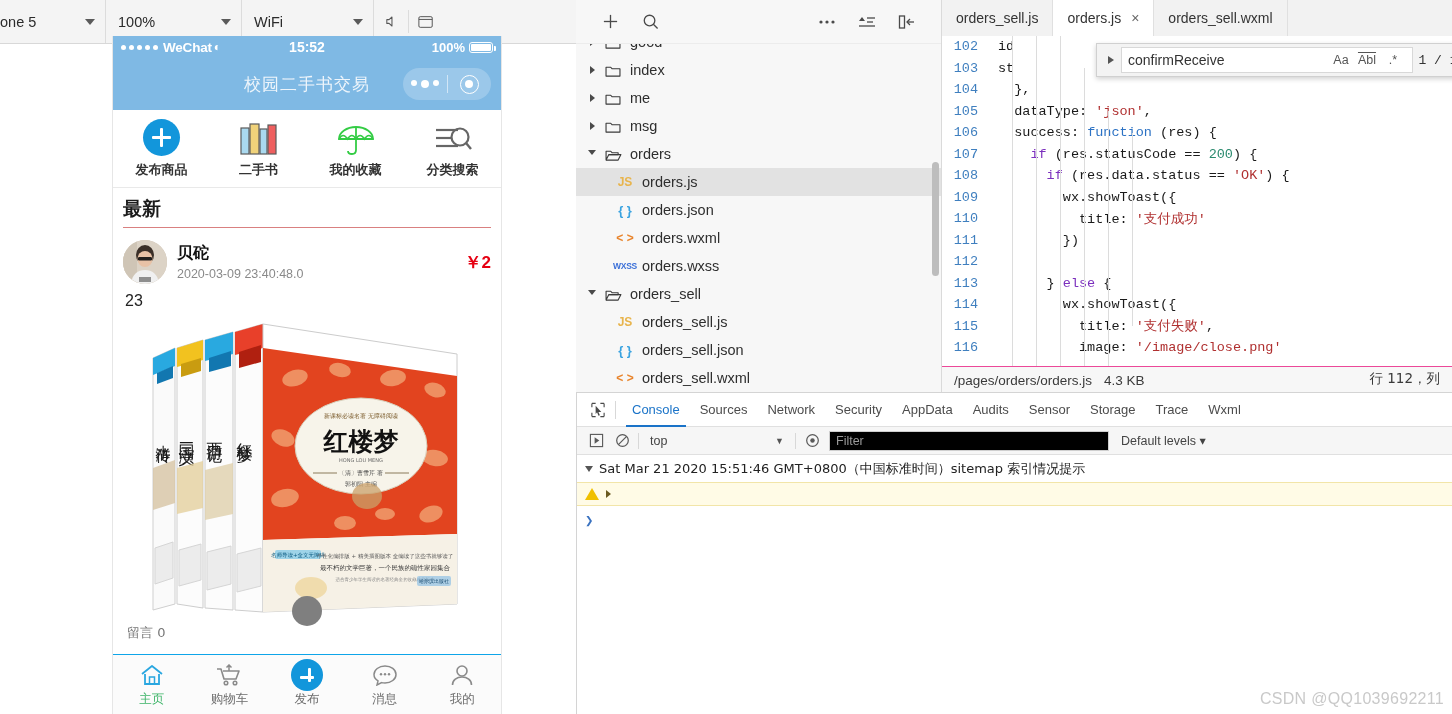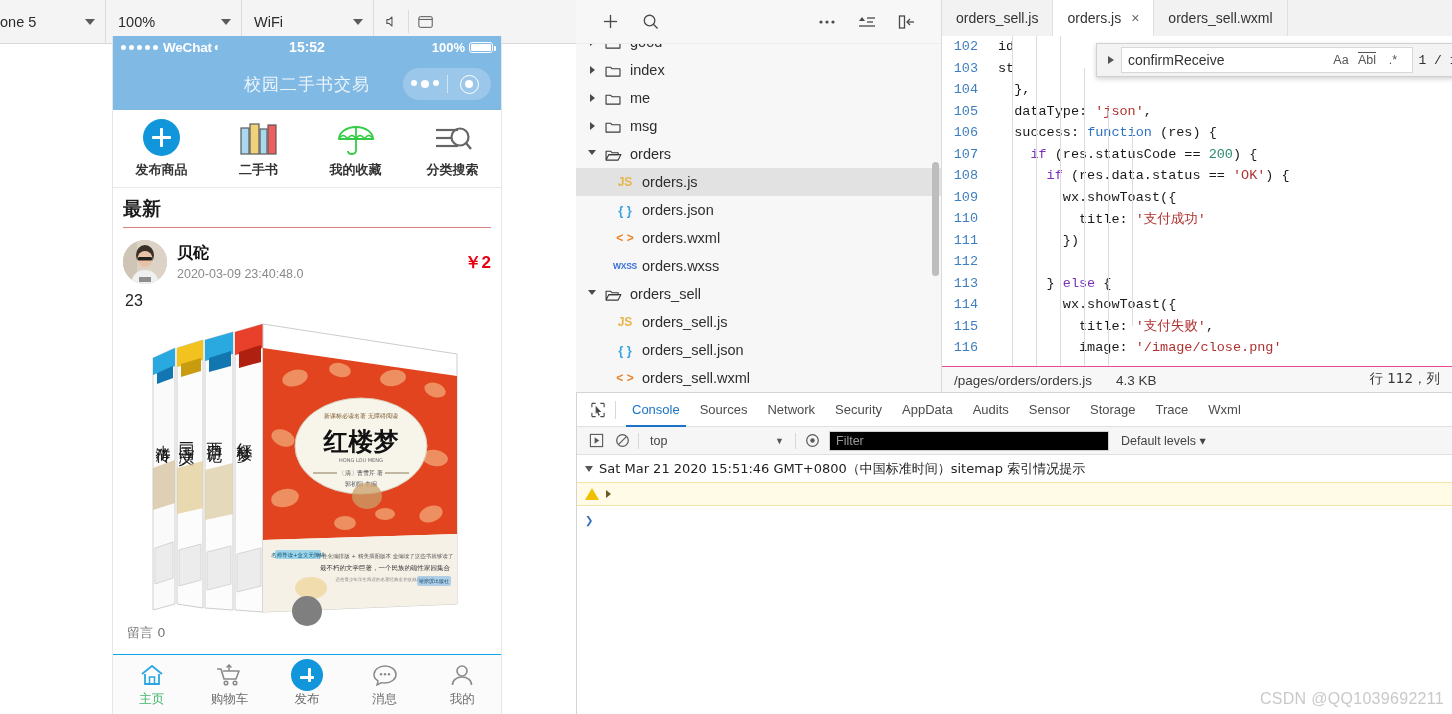--- a/index.html
+++ b/index.html
@@ -212,21 +212,21 @@
   }
   #fw-input{ flex:1;font-size:14px;color:#333; font-family:"Liberation Sans",sans-serif;}
   .fw-opt{ width:26px;text-align:center;font-size:12.5px;color:#555;}
   #fw-opt-word{ text-decoration:overline; }
   #fw-count{ width:50px;text-align:center;font-size:13px;color:#333;
     font-family:"Liberation Mono",monospace;}
   #editor-status{
     height:26px; border-top:1px solid #ec4899;background:#f7f7f7;
     display:flex;align-items:flex-end;padding:4px 12px;font-size:13.5px;color:#3a3a3a;
   }
-  #es-size{ margin-left:24px; }
+  #es-size{ margin-left:12px; }
   #es-pos{ margin-left:auto; white-space:nowrap; }
 
   
   #devtools{
     position:absolute; left:576px; top:392px; width:876px; height:322px;
     background:#fff; border-top:1px solid #d4d4d4; border-left:1px solid #d4d4d4;
     display:flex;flex-direction:column;
   }
   #dt-tabs{ height:34px;display:flex;align-items:center;background:#fff;
     border-bottom:1px solid #e0e0e0; padding-left:6px;}

